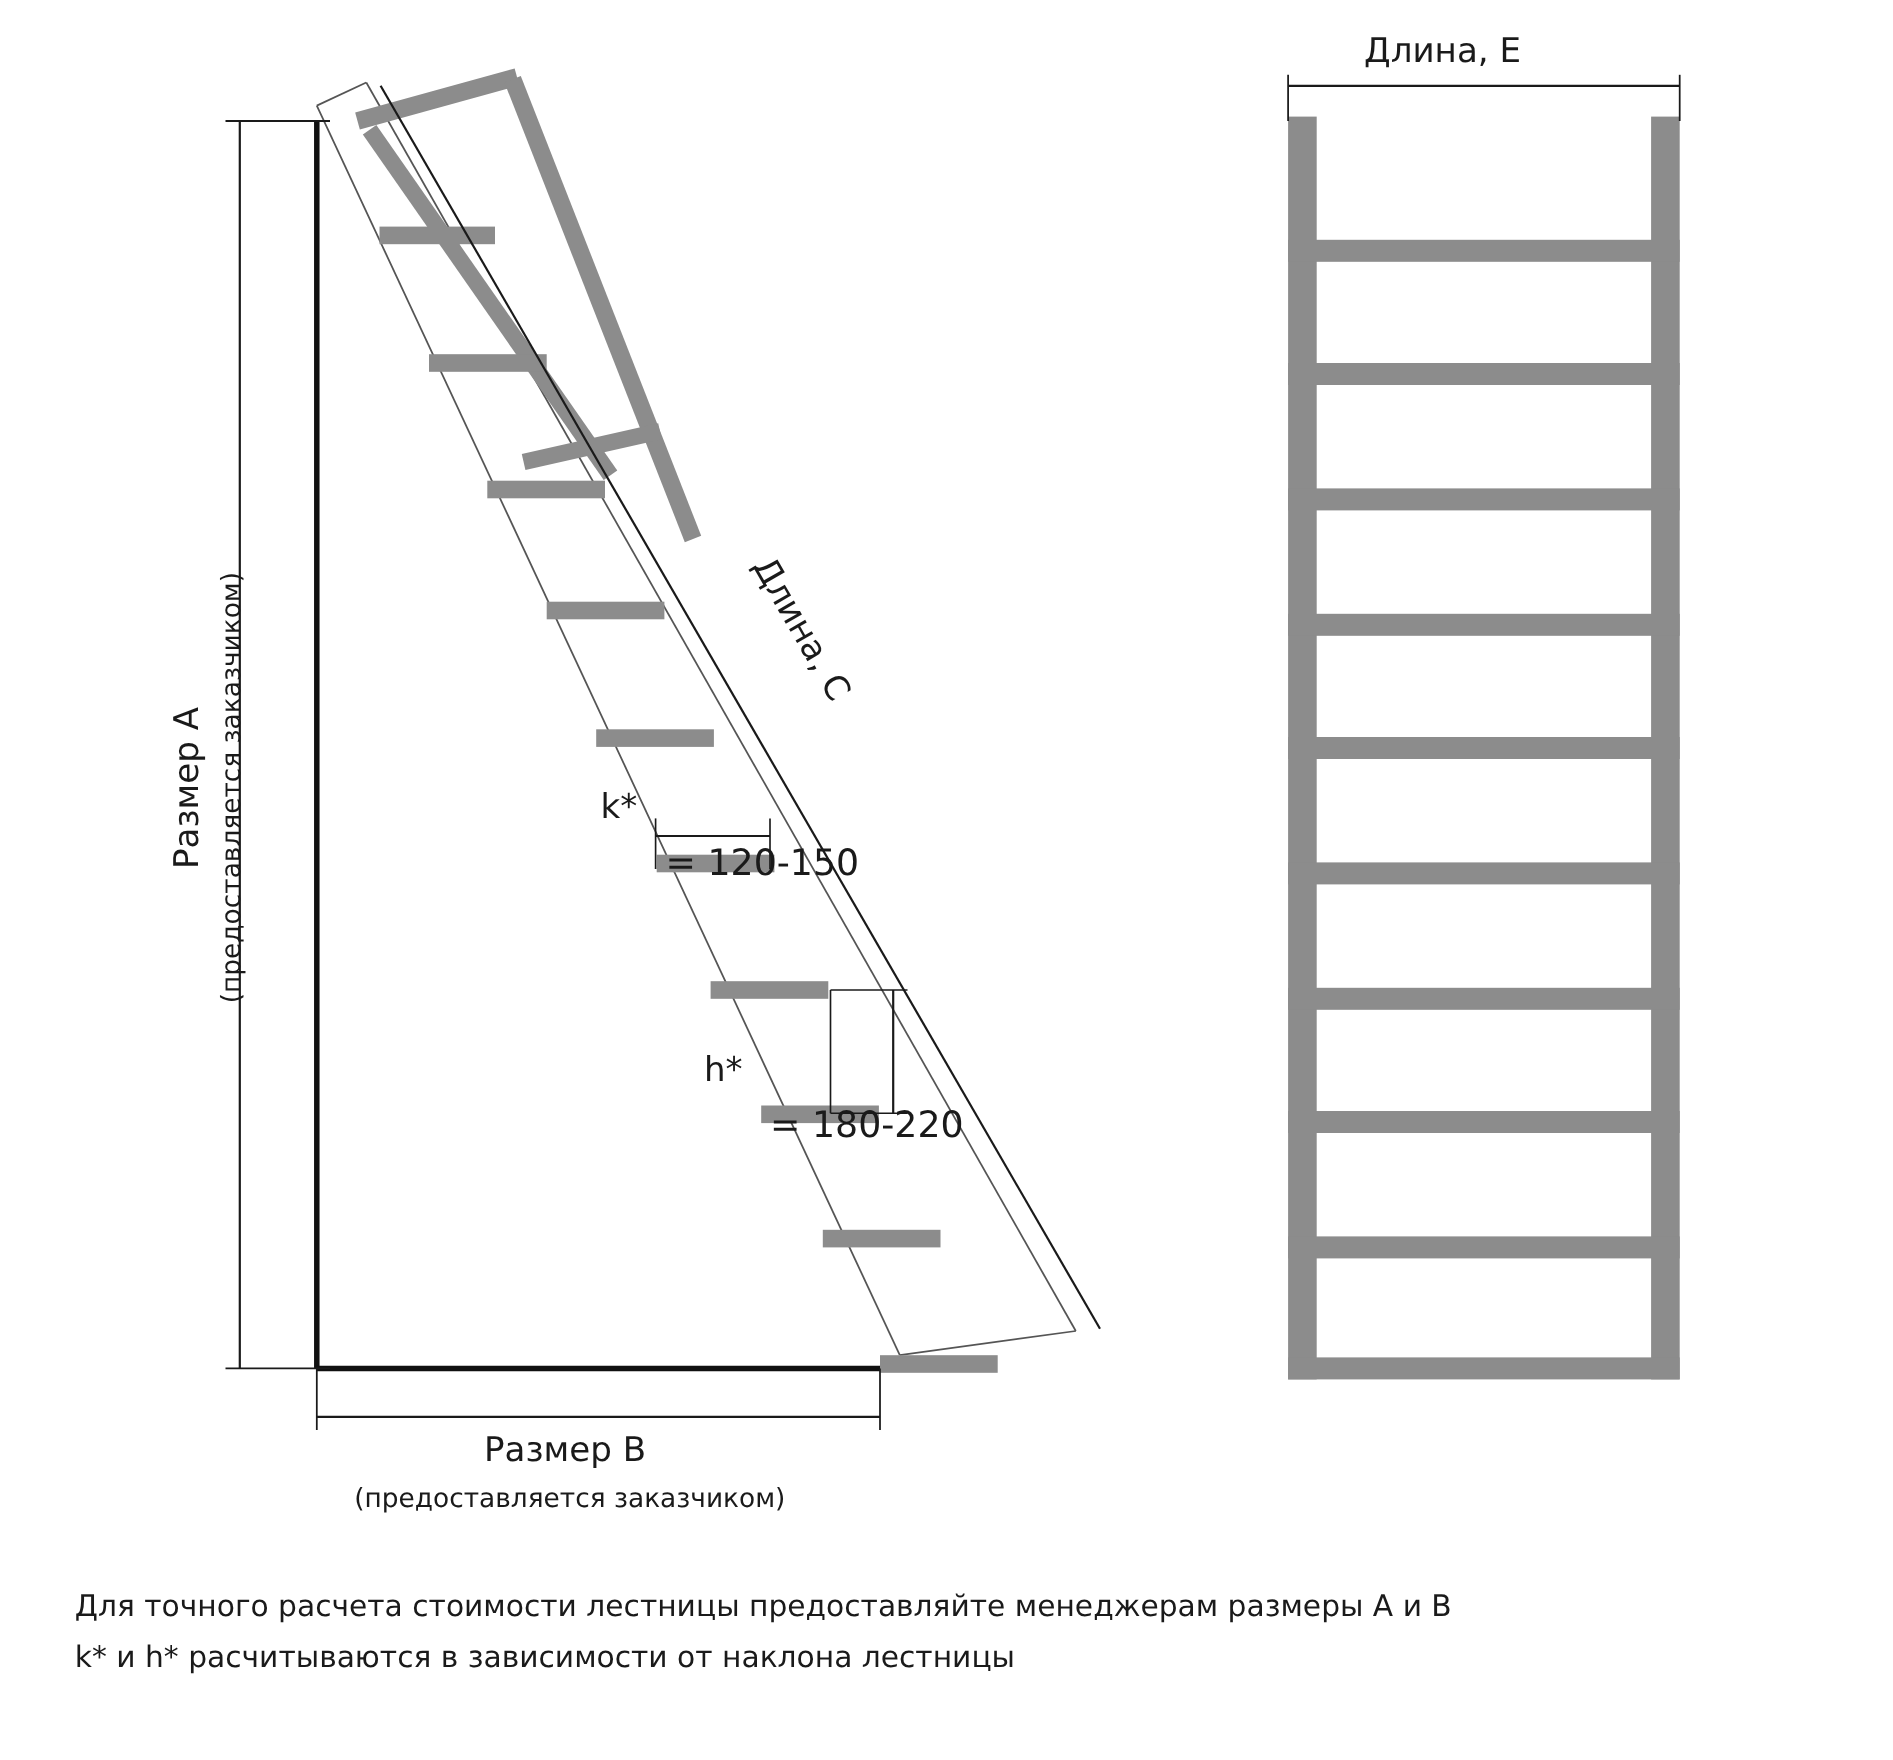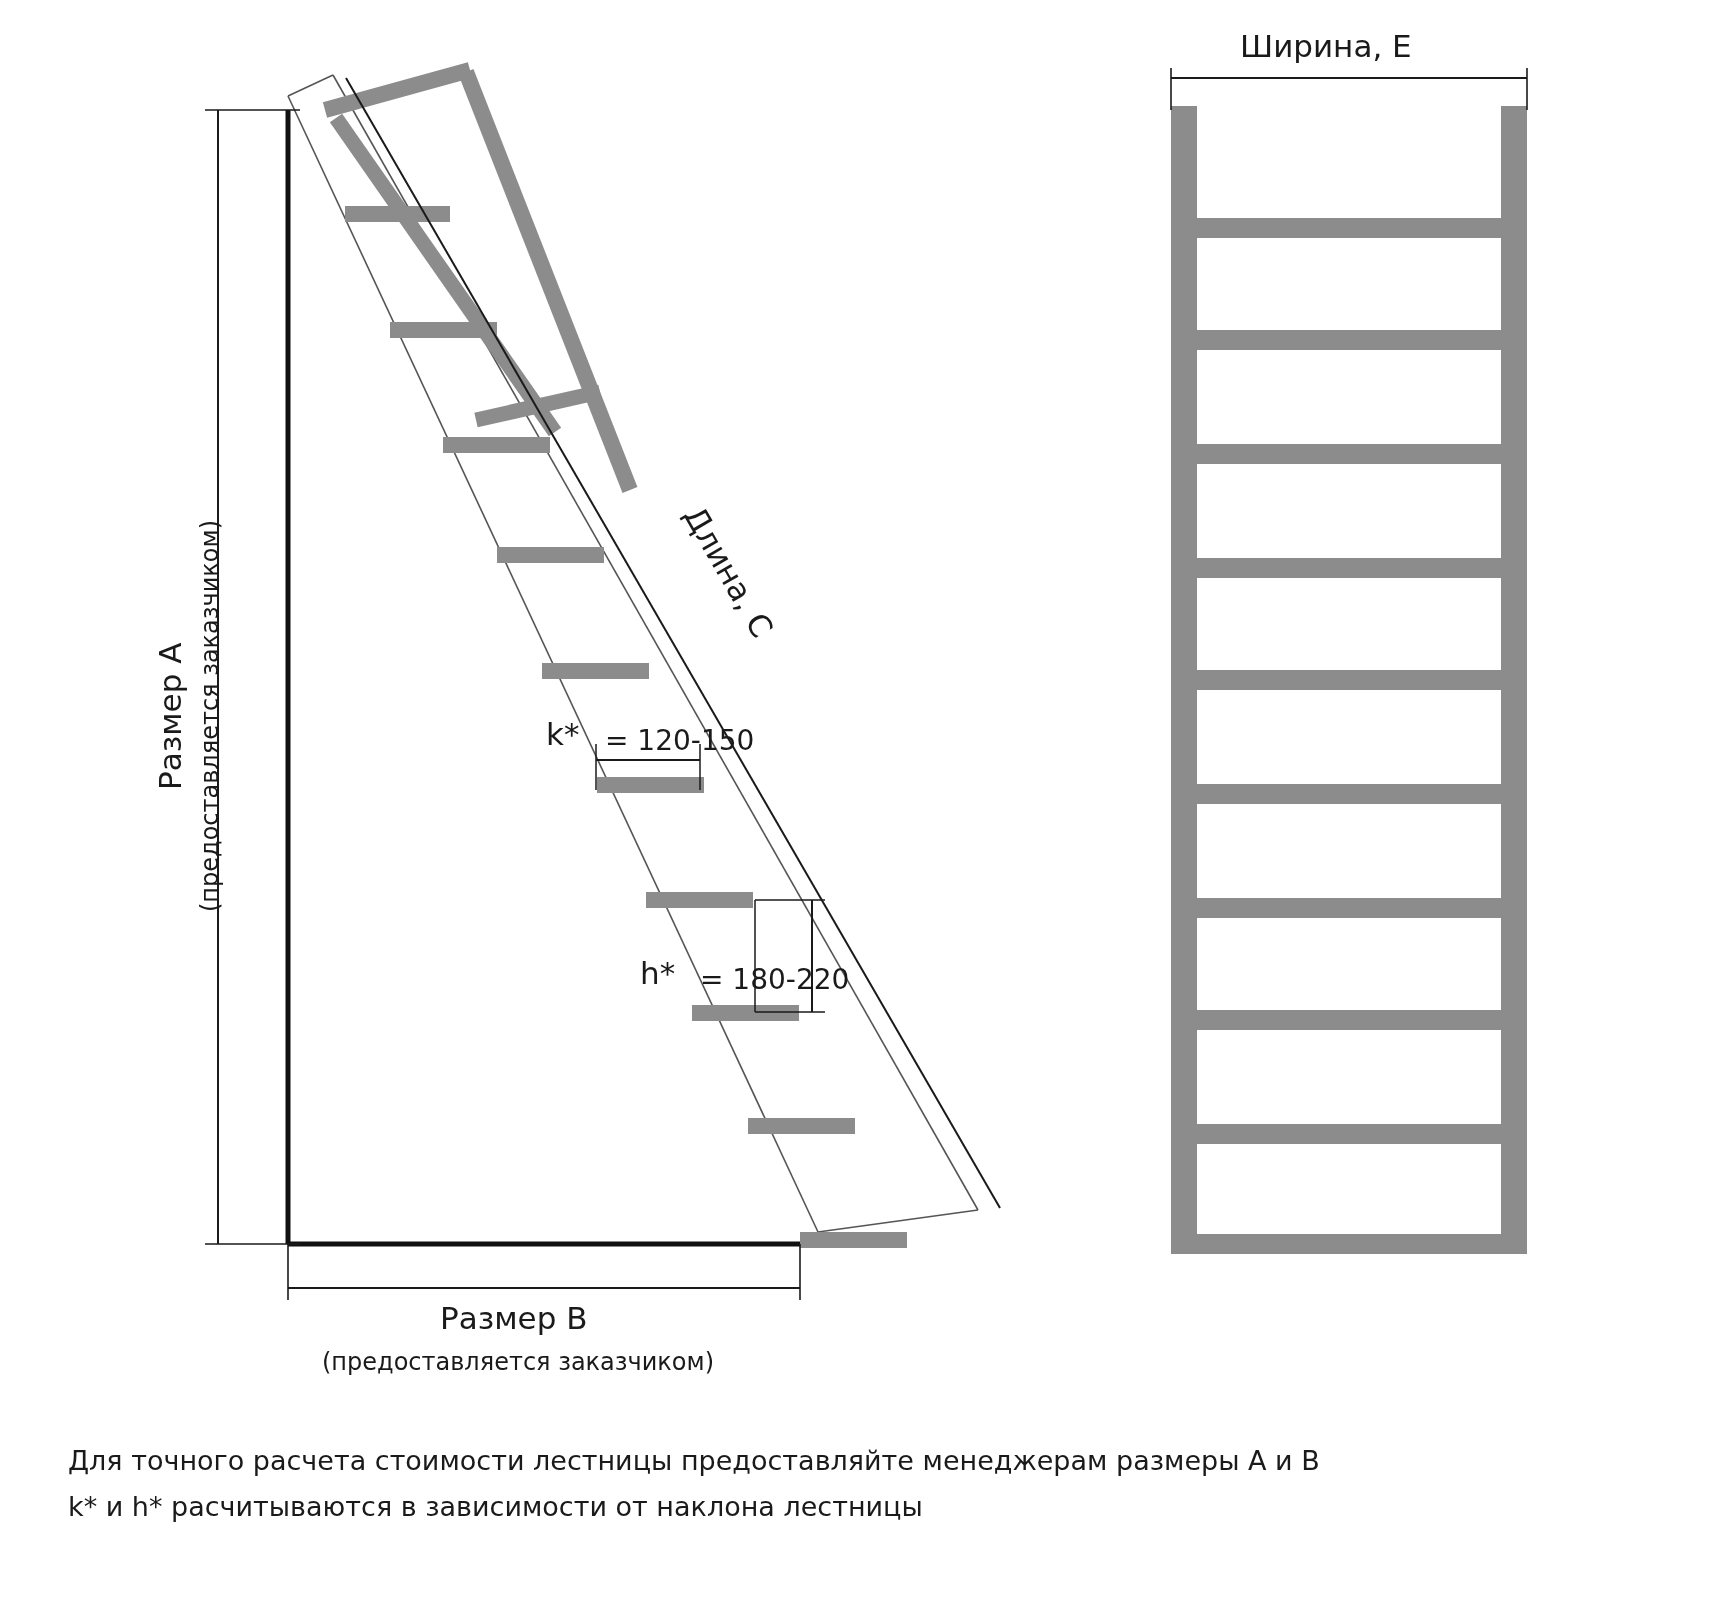--- a/index.html
+++ b/index.html
@@ -32,21 +32,22 @@
   .lbl {
     position: absolute;
     white-space: nowrap;
     font-family: "DejaVu Sans", sans-serif;
     color: #1a1a1a;
   }
   .lbl-big {
     font-size: 31px;
   }
   .lbl-mid {
-    font-size: 28px;
+    font-size: 33px;
+    margin-top: 40px;
   }
   .lbl-small {
     font-size: 24px;
   }
   .rot-90 {
     transform-origin: 0 0;
     transform: rotate(-90deg);
   }
   .note-block {
     position: absolute;
@@ -155,21 +156,21 @@
   </svg>
 
   <div class="lbl lbl-big rot-90" style="left:152px; top:790px;">Размер А</div>
   <div class="lbl lbl-small rot-90" style="left:196px; top:912px;">(предоставляется заказчиком)</div>
 
   <div class="lbl lbl-big" style="left:440px; top:1300px;">Размер В</div>
   <div class="lbl lbl-small" style="left:322px; top:1348px;">(предоставляется заказчиком)</div>
 
   <div class="lbl lbl-big" style="left:708px; top:500px; transform-origin:0 0; transform:rotate(60deg);">Длина, С</div>
 
-  <div class="lbl lbl-big" style="left:1240px; top:28px;">Ширина, Е</div>
+  <div class="lbl lbl-big" style="left:1240px; top:28px;">Длина, Е</div>
 
   <div class="lbl lbl-big" style="left:546px; top:716px;">k*</div>
   <div class="lbl lbl-mid" style="left:605px; top:724px;">= 120-150</div>
 
   <div class="lbl lbl-big" style="left:640px; top:955px;">h*</div>
   <div class="lbl lbl-mid" style="left:700px; top:963px;text-align:right;">= 180-220</div>
 
   <div class="note-block">
     <span class="note-line">Для точного расчета стоимости лестницы предоставляйте менеджерам размеры А и В</span>
     <span class="note-line">k* и h* расчитываются в зависимости от наклона лестницы</span>

